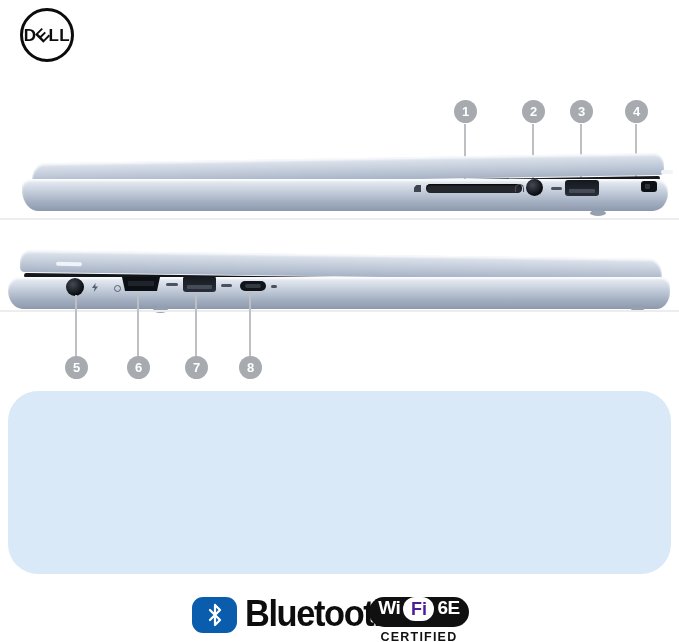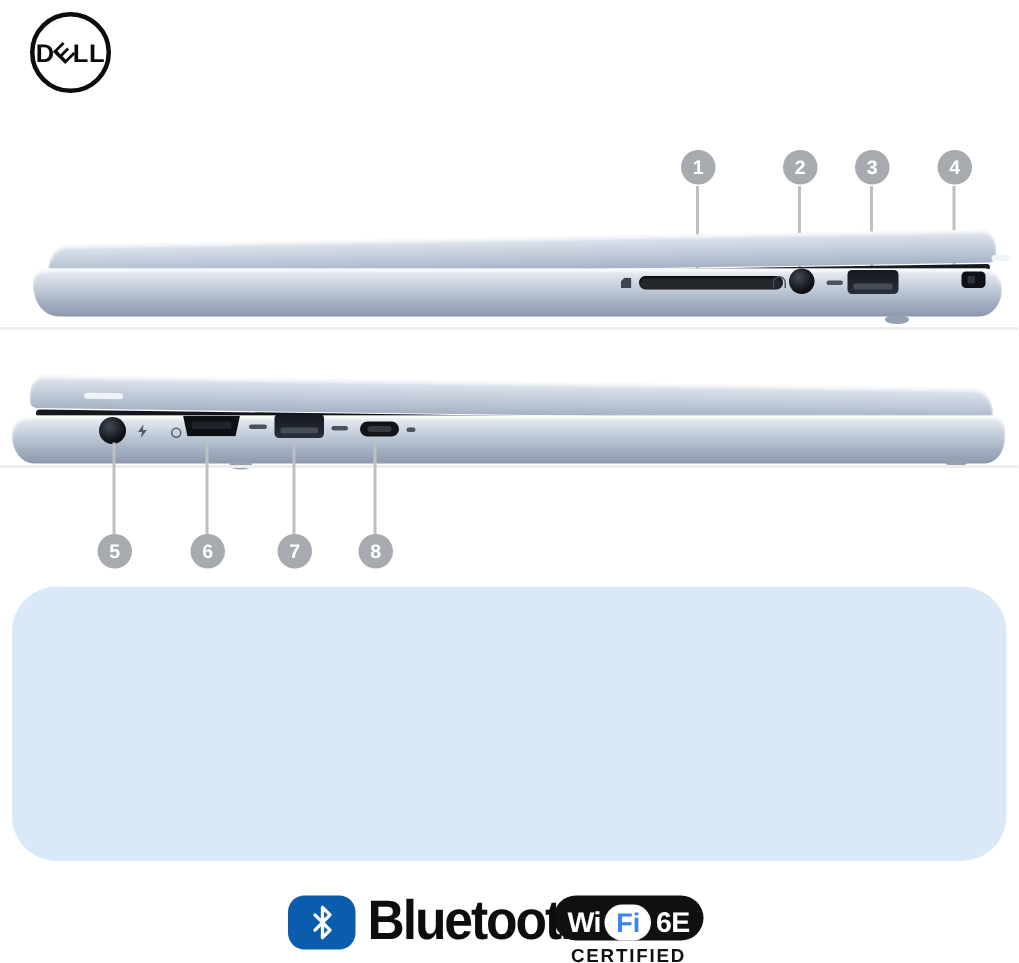--- a/index.html
+++ b/index.html
@@ -48,23 +48,23 @@
   
   .legend-box{position:absolute;left:8px;top:391px;width:663px;height:183px;background:#d9e9f8;border-radius:30px;}
 
   
   .bt-badge{position:absolute;left:192px;top:597px;width:45px;height:36px;background:#0a5cad;border-radius:11px;
     display:flex;align-items:center;justify-content:center;}
   .bt-word{position:absolute;left:245px;top:593px;font-size:37px;font-weight:bold;color:#0d0d0d;letter-spacing:-1.5px;
     transform:scaleX(.93);transform-origin:0 50%;white-space:nowrap;}
   .bt-word sup{font-size:11px;position:relative;top:-4px;letter-spacing:0;}
   .wifi{position:absolute;left:369px;top:597px;width:100px;}
-  .wifi-pill{height:30px;background:#101010;border-radius:16px;display:flex;align-items:flex-end;justify-content:center;gap:3px;}
+  .wifi-pill{height:30px;background:#101010;border-radius:16px;display:flex;align-items:flex-start;justify-content:center;gap:3px;}
   .wifi-wi,.wifi-6e{color:#fff;font-weight:bold;font-size:19px;letter-spacing:-.5px;}
-  .wifi-fi{background:#fff;color:#3b82f6;font-weight:bold;font-size:18px;width:31px;height:24px;border-radius:13px;
+  .wifi-fi{background:#fff;color:#4c1d95;font-weight:bold;font-size:18px;width:31px;height:24px;border-radius:13px;
     display:flex;align-items:center;justify-content:center;}
   .wifi-cert{text-align:center;font-size:12.5px;font-weight:bold;letter-spacing:1.2px;color:#111;margin-top:3px;}
 </style>
 </head>
 <body>
 
 <div id="canvas">
 
   <div class="dell-logo">
     <span class="ltr">D</span>

